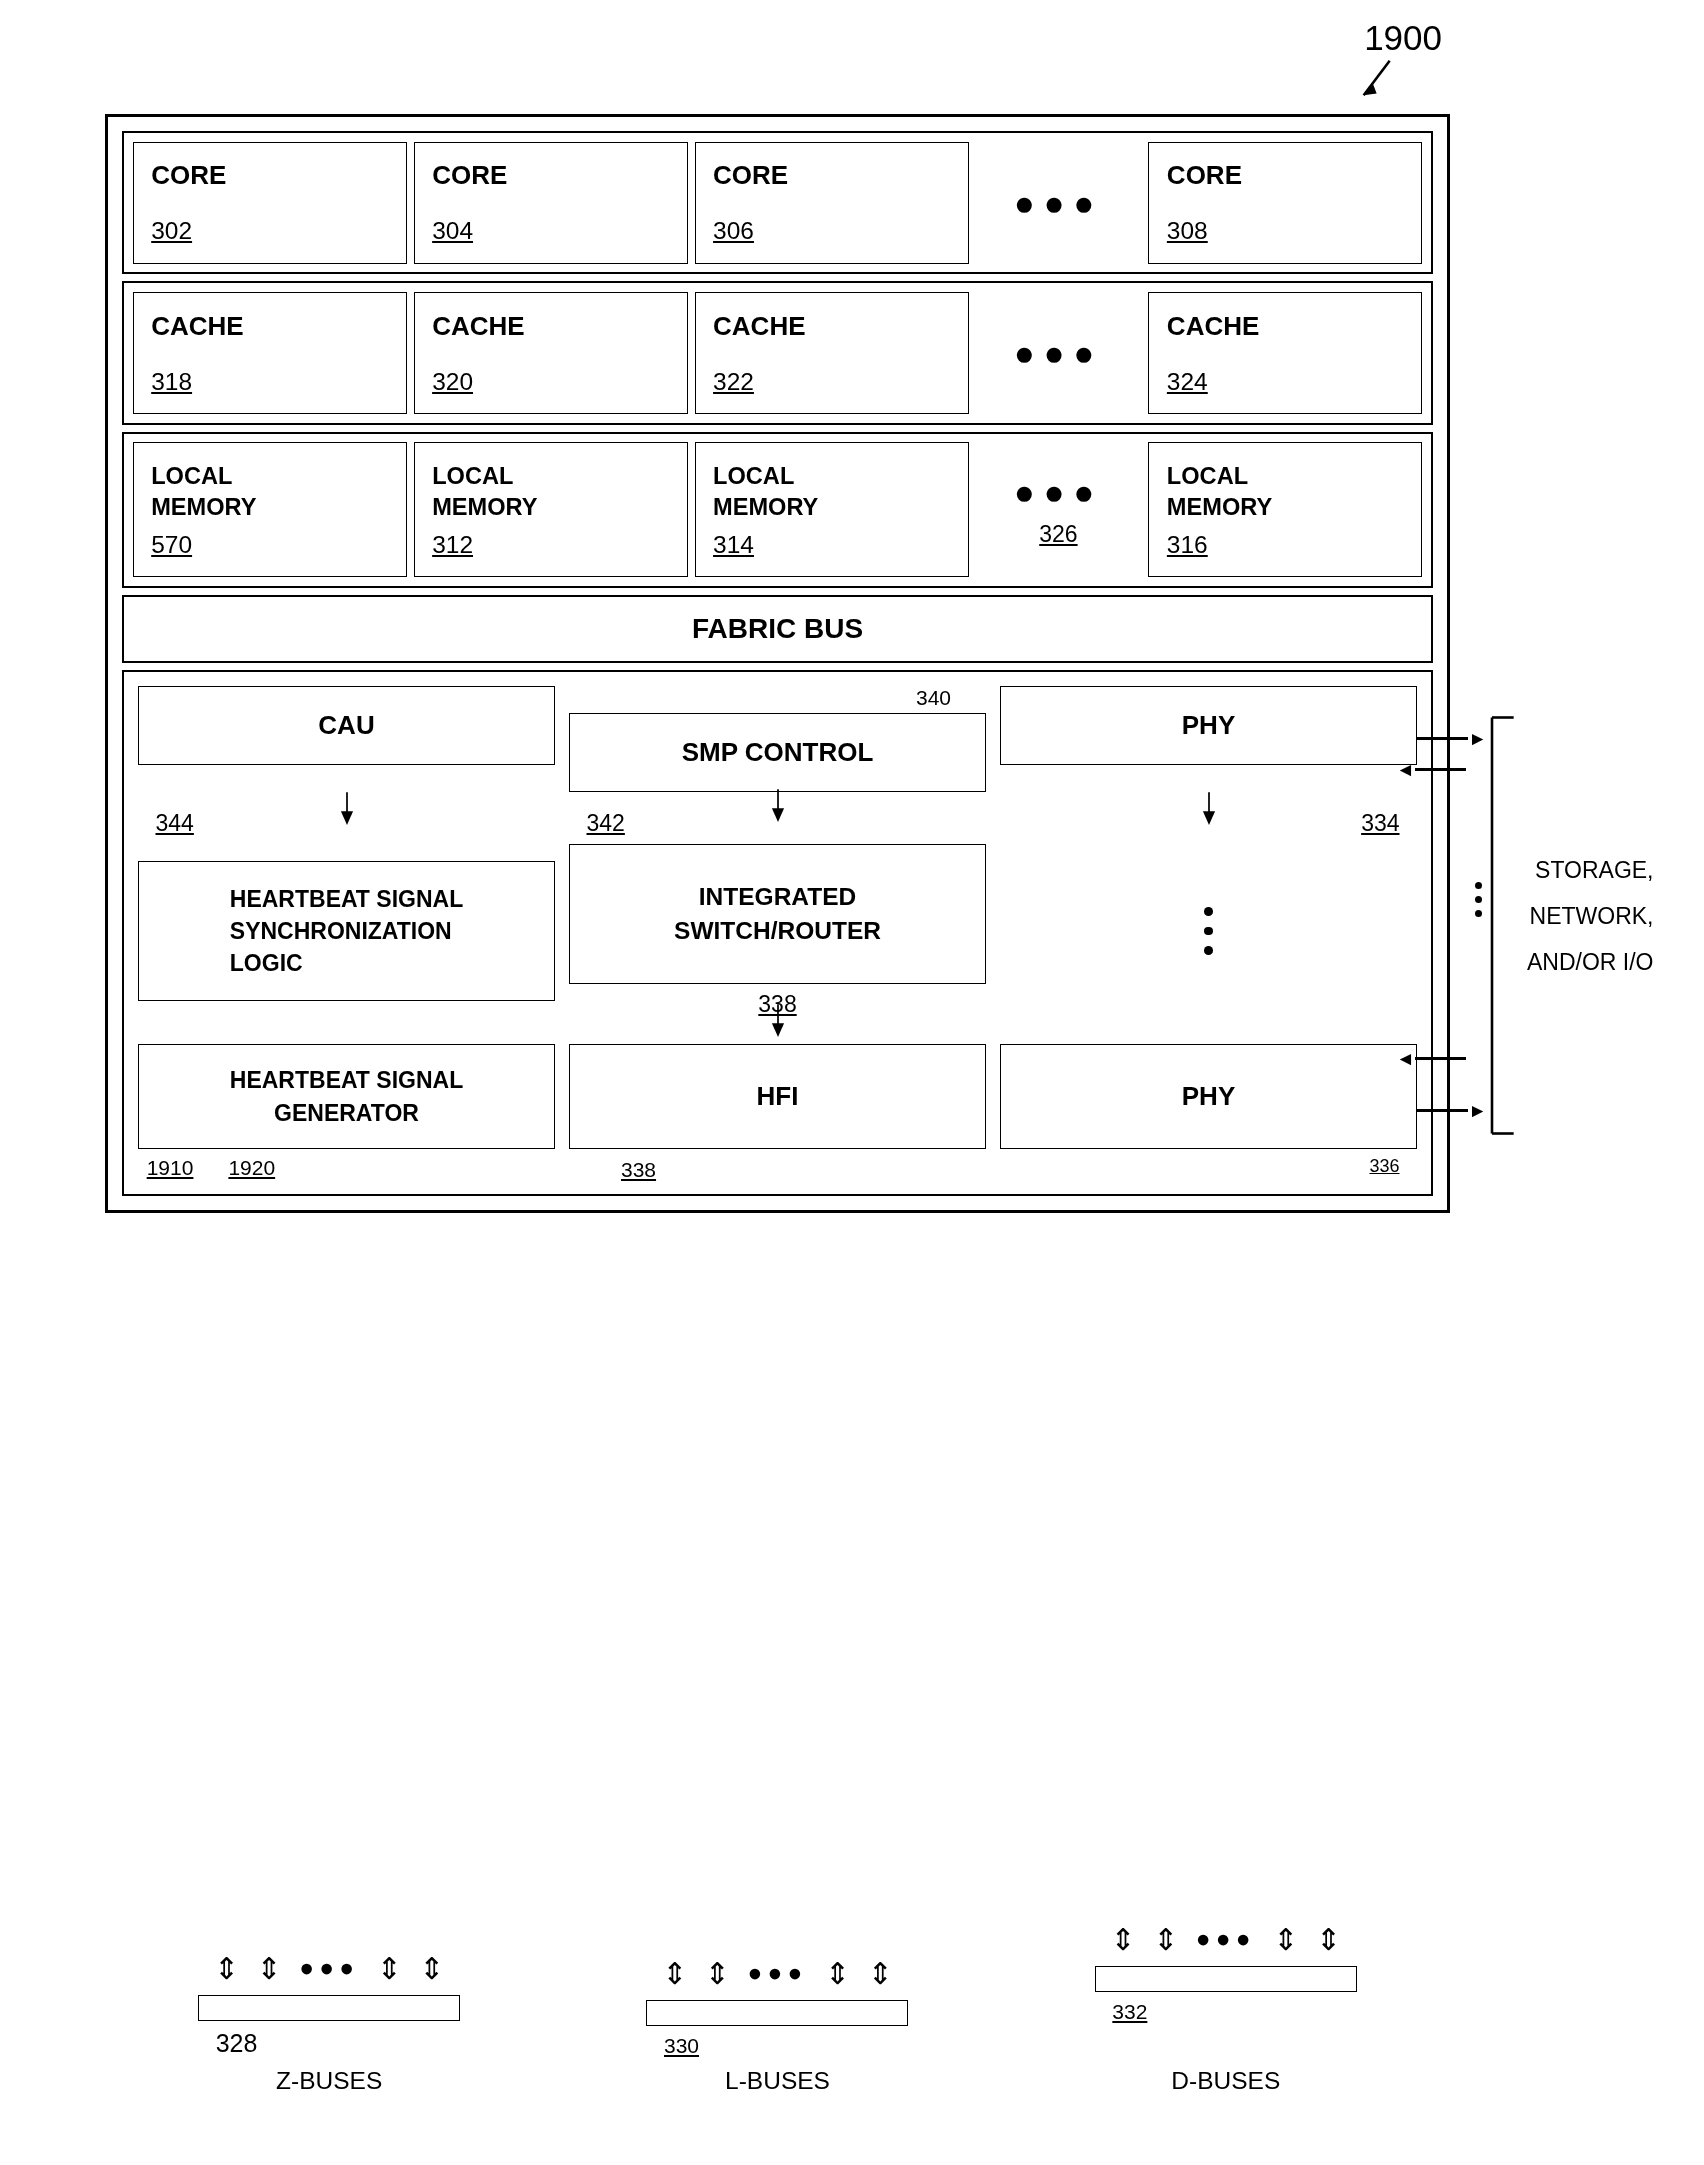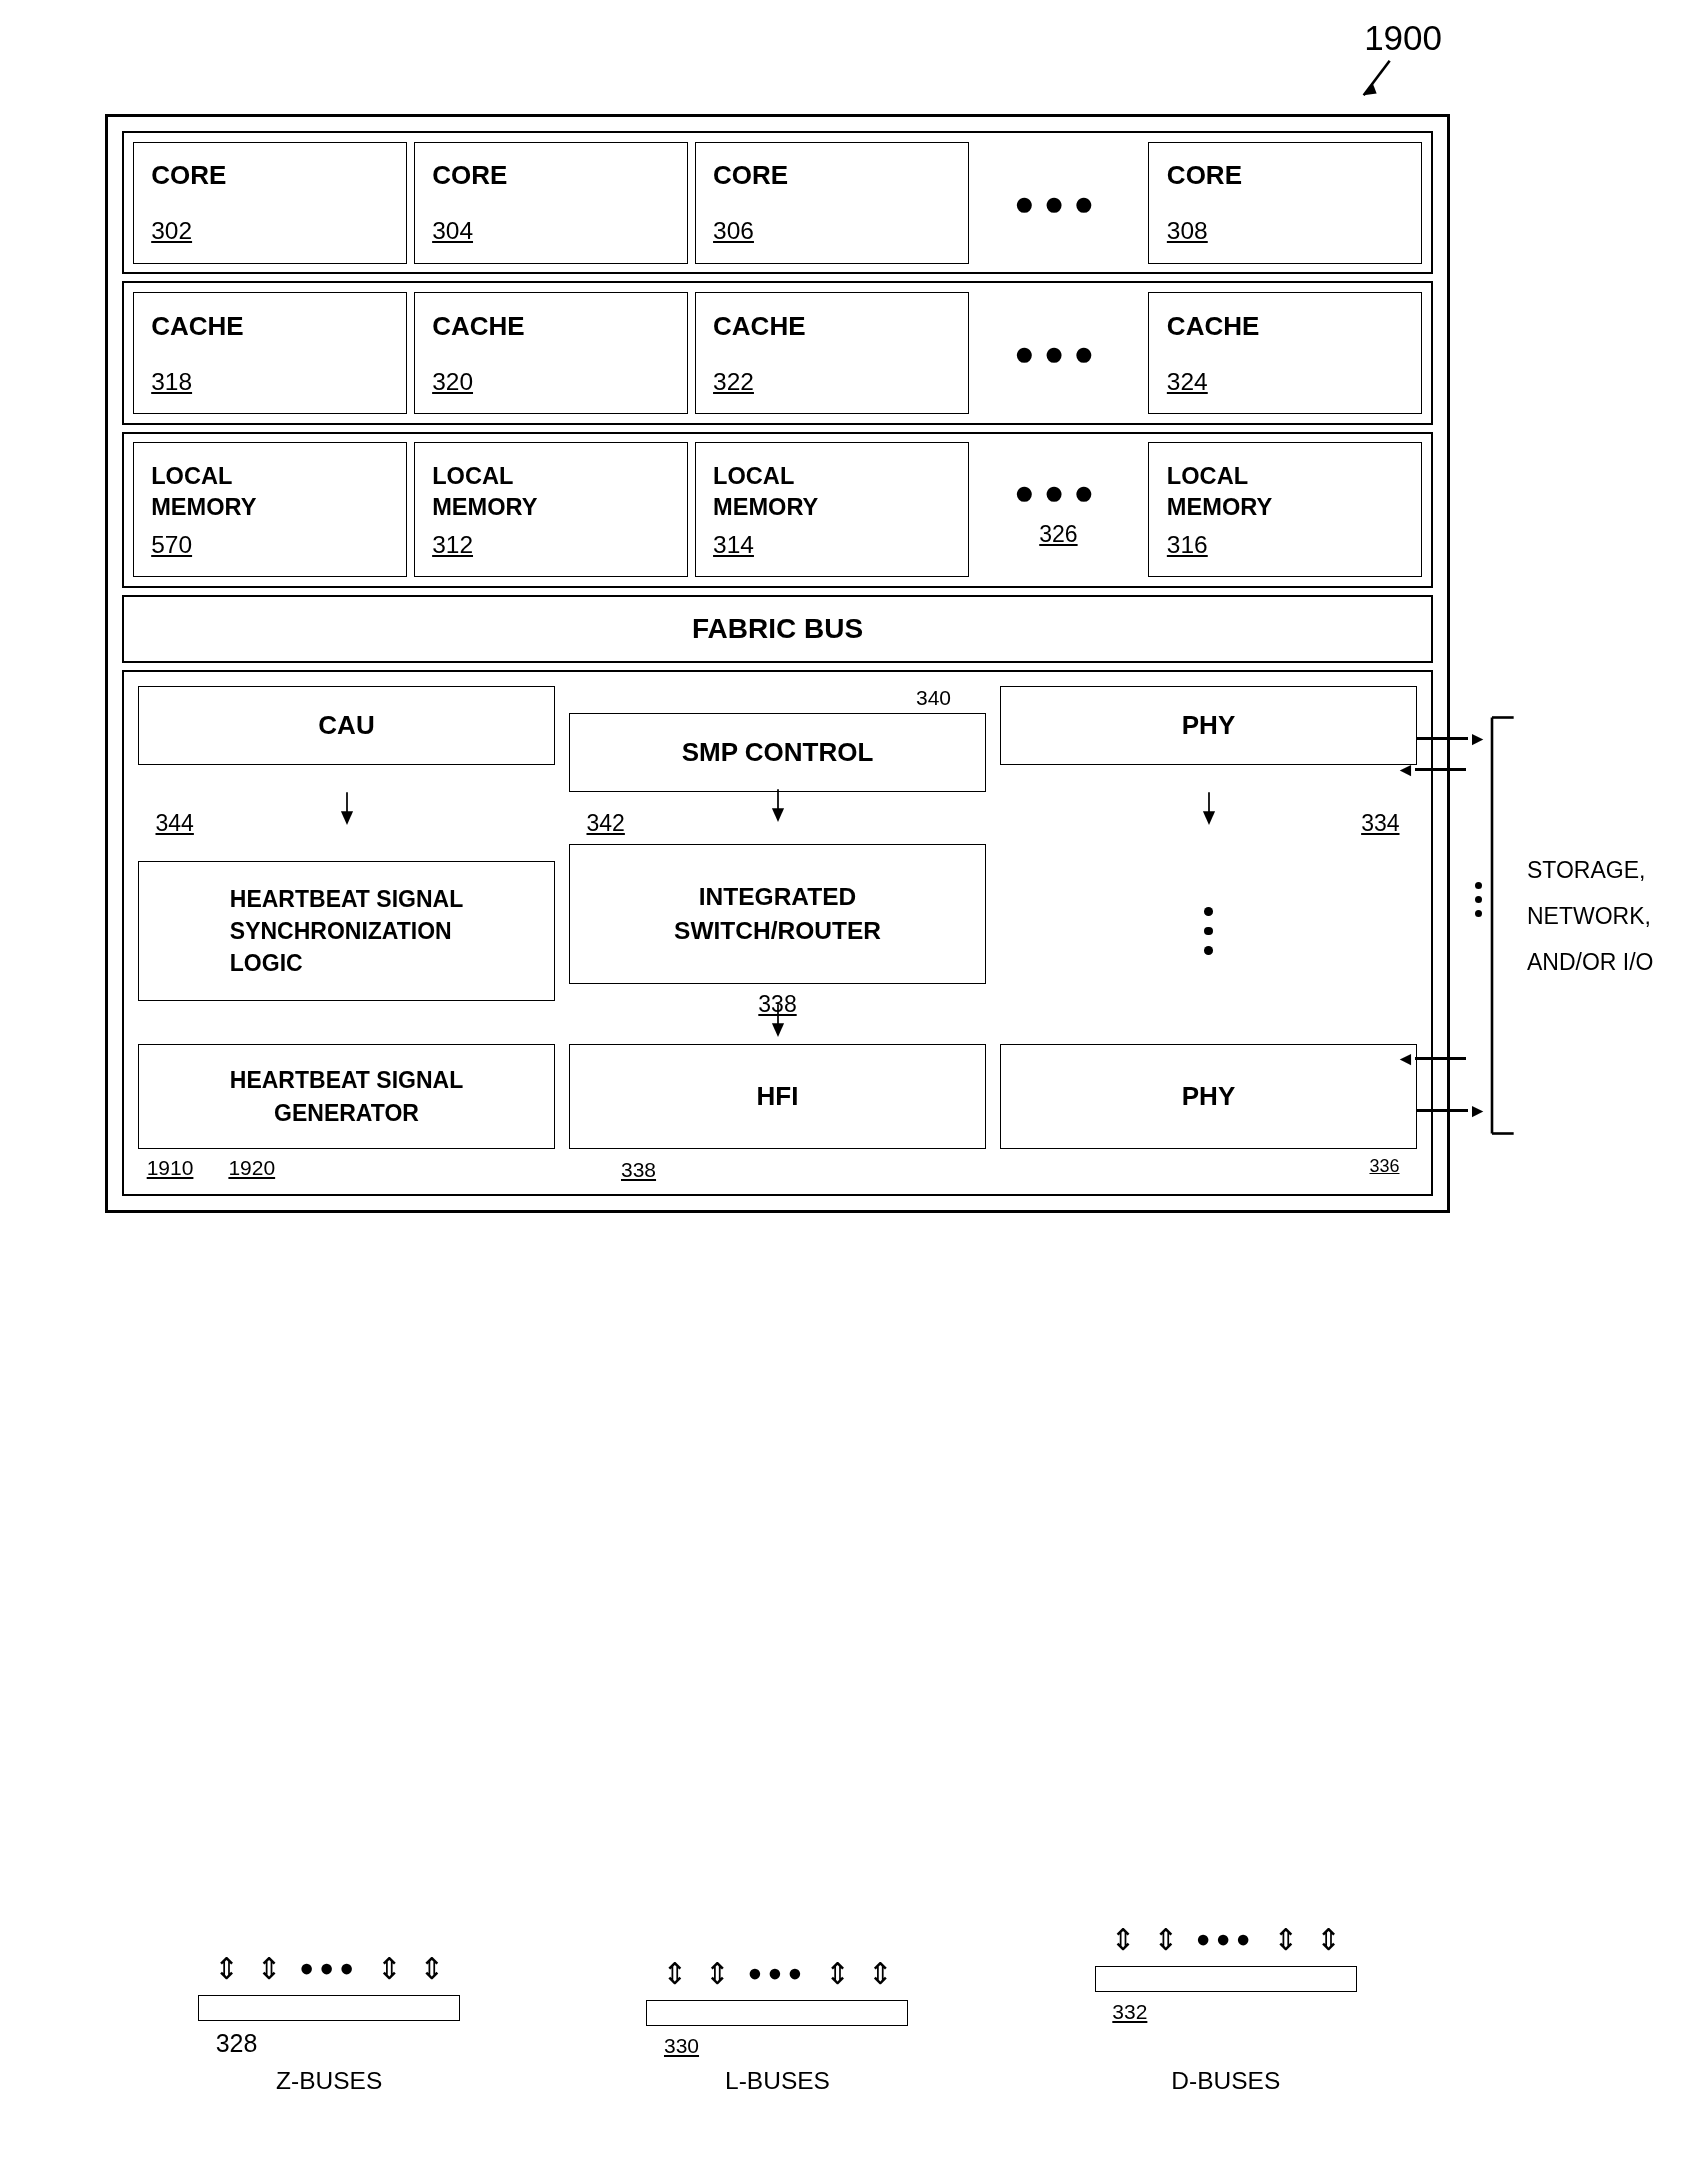--- a/index.html
+++ b/index.html
@@ -211,21 +211,21 @@
 
         <div style="position:absolute; left:-70px; top:52px; display:flex; align-items:center; width:70px;">
           <div style="font-size:19px;">◄</div>
           <div style="height:2.6px; background:#000; flex:1;"></div>
         </div>
 
         <div style="position:absolute; left:-70px; top:341px; display:flex; align-items:center; width:70px;">
           <div style="font-size:19px;">◄</div>
           <div style="height:2.6px; background:#000; flex:1;"></div>
         </div>
-        <div style="position:absolute; left:61px; top:140px; font-size:23px; font-family:Arial; line-height:2; white-space:nowrap;">
+        <div style="position:absolute; left:61px; top:140px; font-size:23px; font-family:Arial; line-height:2; white-space:nowrap;text-align:right;">
           STORAGE,<br>NETWORK,<br>AND/OR I/O
         </div>
 
         <div style="position:absolute; left:8.7px; top:175px; display:flex; flex-direction:column; gap:7px;">
           <div style="width:7px; height:7px; border-radius:50%; background:#000;"></div>
           <div style="width:7px; height:7px; border-radius:50%; background:#000;"></div>
           <div style="width:7px; height:7px; border-radius:50%; background:#000;"></div>
         </div>
       </div>
 

